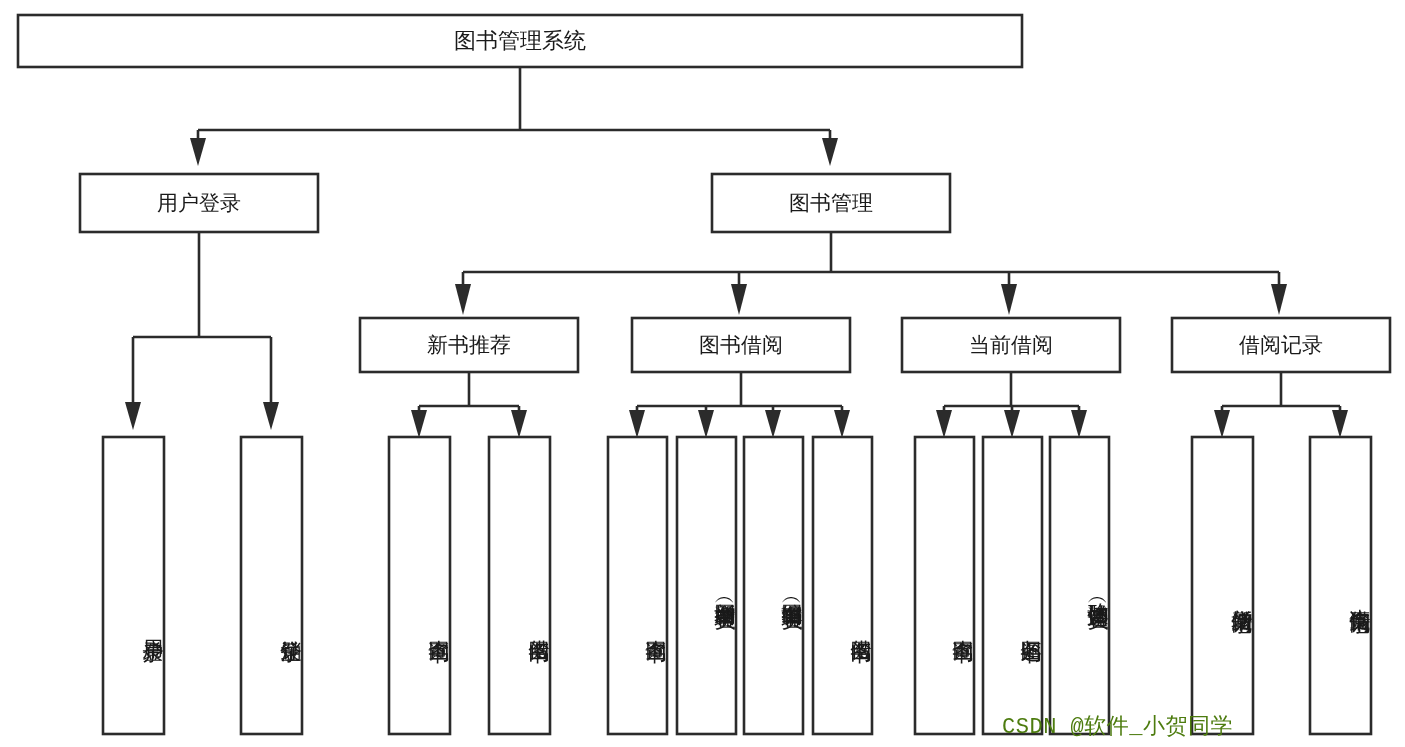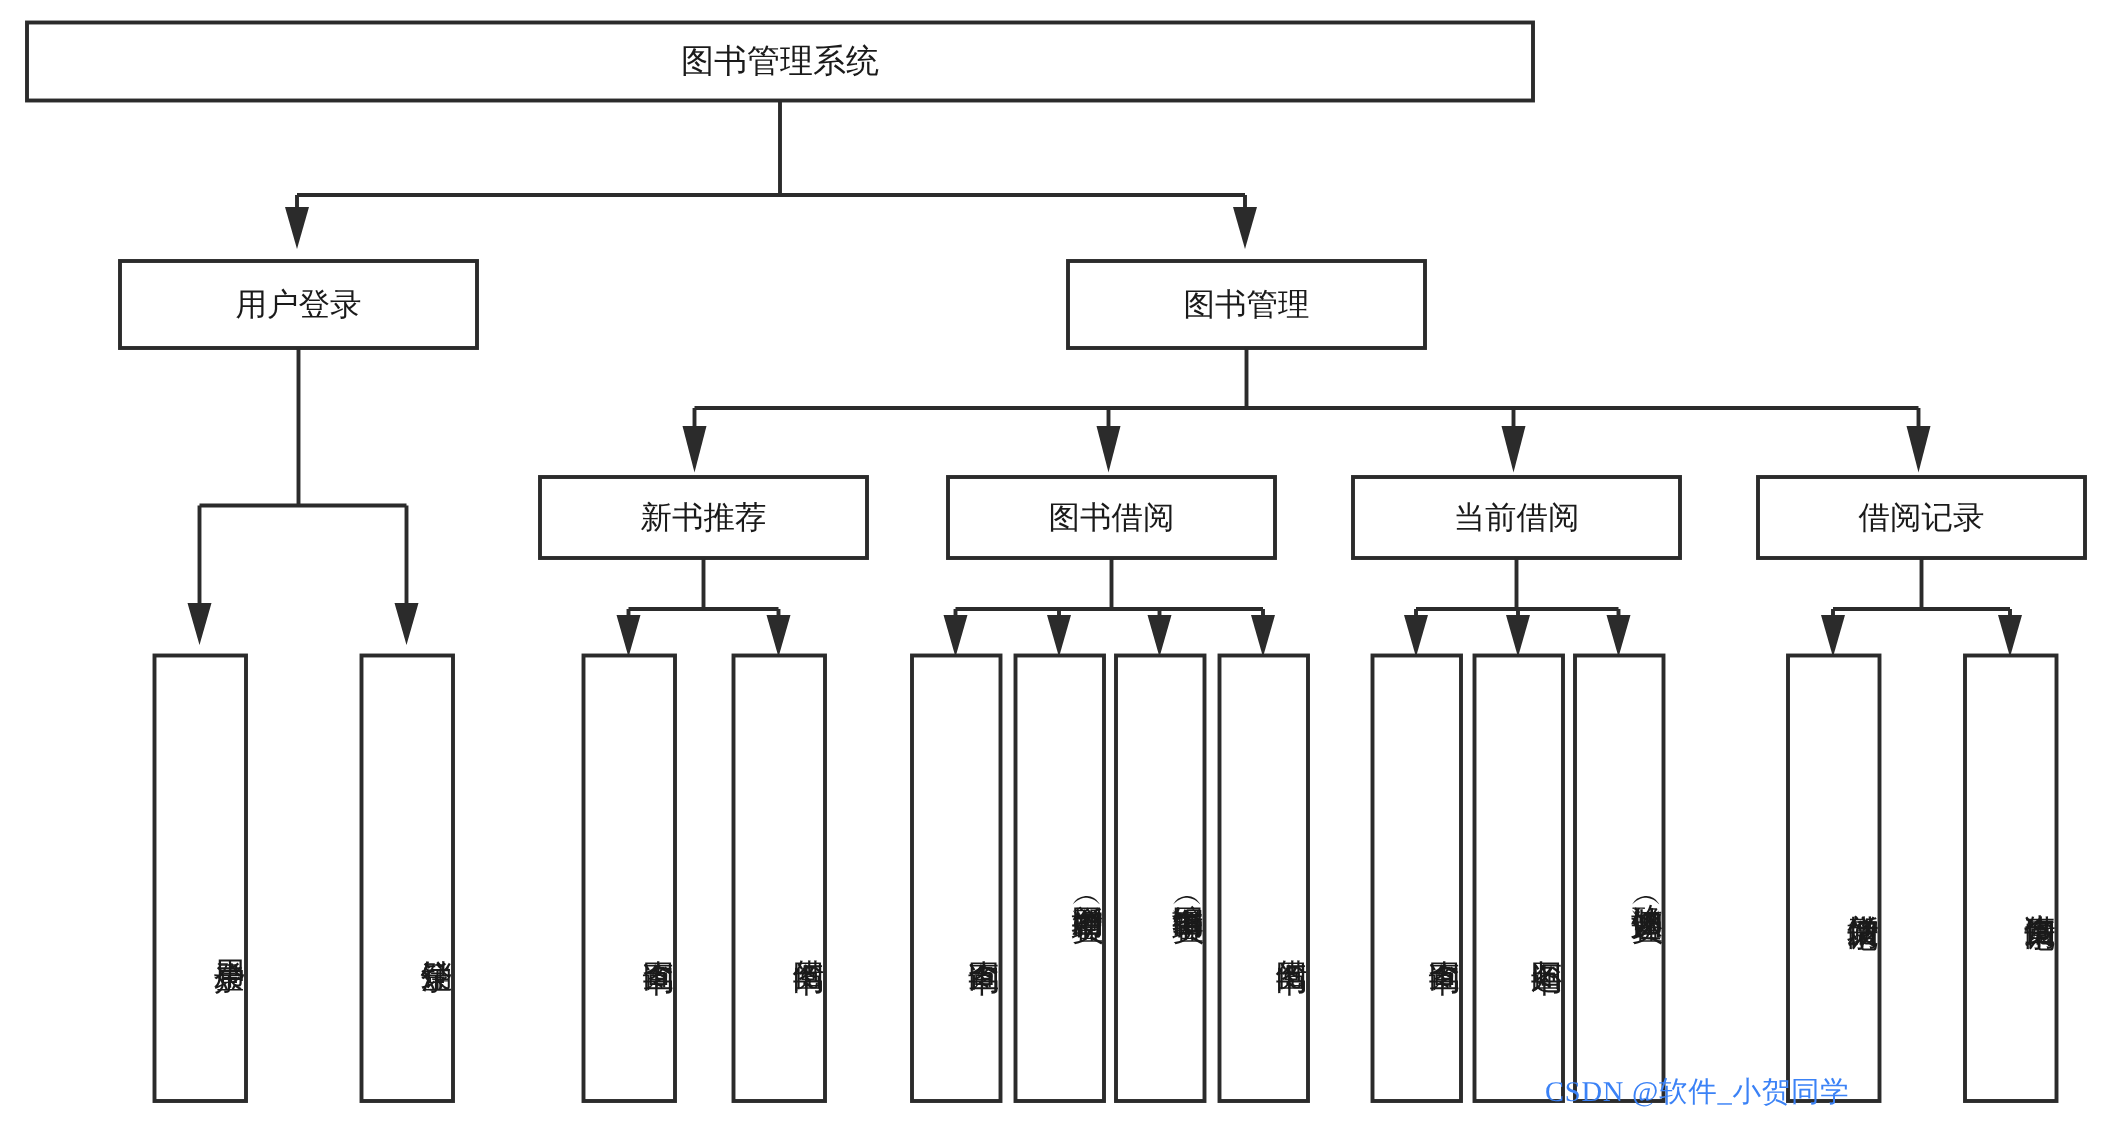--- a/index.html
+++ b/index.html
@@ -69,23 +69,23 @@
     text-align: center;
     display: flex;
     align-items: flex-start;
     justify-content: center;
     pointer-events: none;
   }
   .watermark {
     position: absolute;
     right: 8px;
     bottom: 6px;
-    font-family: Liberation Serif, serif;
-    font-size: 19px;
-    color: #3b82f6;
+    font-family: Liberation Mono, monospace;
+    font-size: 22px;
+    color: #4d7c0f;
     letter-spacing: 0.5px;
     white-space: nowrap;
   }
 </style>
 </head>
 <body>
 
 <div id="diagram-root">
 
   <svg class="diagram" viewBox="0 0 1405 747">

